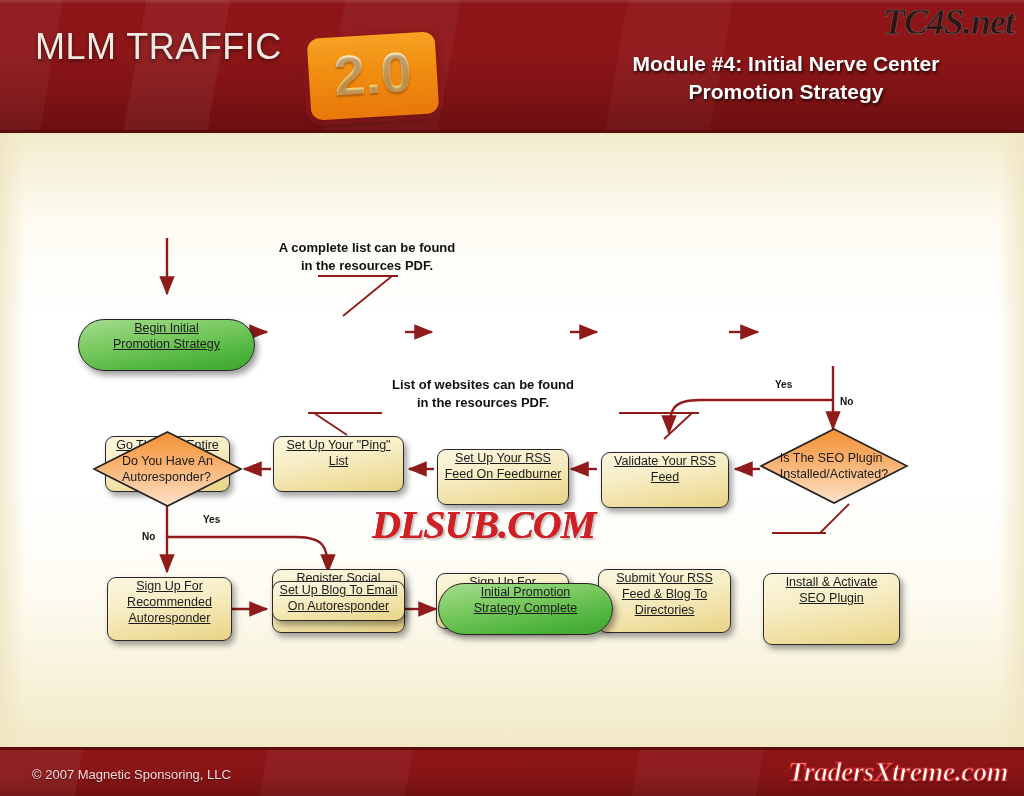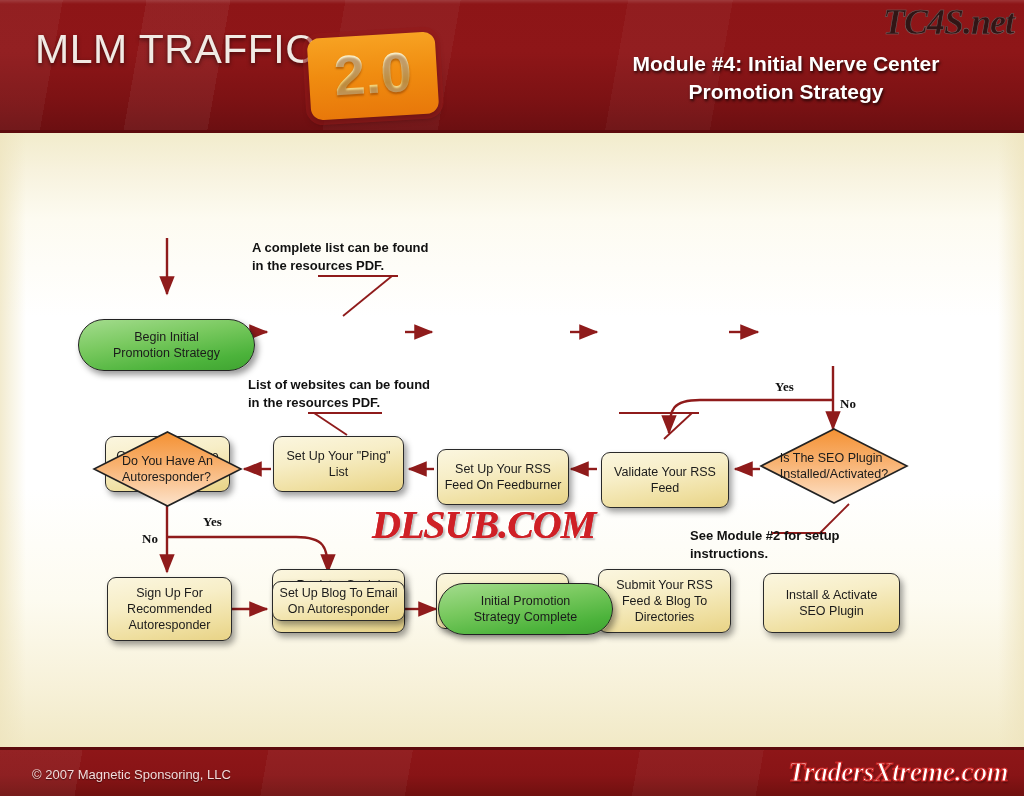--- a/index.html
+++ b/index.html
@@ -45,21 +45,21 @@
   }
 
   
   #logo {
     position: absolute;
     left: 33px; top: 26px;
     width: 390px; height: 90px;
   }
   #logo-line1 {
     position: absolute; left: 2px; top: 0px;
-    font-size: 41px;
+    font-size: 36px;
     letter-spacing: 0.5px;
     font-weight: 400;
     color: #f1eae4;
     text-shadow: 0 2px 4px rgba(0,0,0,0.55);
     font-family: "Liberation Sans", sans-serif;
   }
   #logo-line2 {
     position: absolute; left: 0px; top: 36px;
     font-size: 46px;
     font-weight: bold;
@@ -188,28 +188,29 @@
     text-shadow: 1px 2px 2px rgba(0,0,0,0.35);
     letter-spacing: -0.5px;
     margin-left: 37px;
   }
 
   
   .node {
     position: absolute;
     box-sizing: border-box;
     display: flex;
-    align-items: center;
+    align-items: flex-start;
     justify-content: center;
     text-align: center;
     font-size: 12.5px;
     line-height: 16px;
     color: #1b1b1b;
     font-family: "Liberation Sans", sans-serif;
     z-index: 5;
+    text-decoration: underline;
   }
   .node-proc {
     border: 1.5px solid #2a2a2a;
     border-radius: 9px;
     background: linear-gradient(170deg, #fbf6df 0%, #f7eec7 38%, #efdfa0 75%, #e8d386 100%);
     box-shadow: 3px 4px 6px rgba(0,0,0,0.38);
   }
   .node-term {
     border: 1.5px solid #222222;
     border-radius: 26px;
@@ -234,34 +235,34 @@
     justify-content: center;
     font-size: 12.5px;
     line-height: 16px;
     color: #1b1b1b;
     font-family: "Liberation Sans", sans-serif;
   }
 
   
   .annot {
     position: absolute;
-    text-align: left;
+    text-align: center;
     font-size: 13px;
     font-weight: bold;
     line-height: 18px;
     color: #111111;
     font-family: "Liberation Sans", sans-serif;
     z-index: 6;
   }
   .branch-label {
     position: absolute;
-    font-size: 13px;
+    font-size: 10px;
     font-weight: bold;
     color: #111111;
-    font-family: Liberation Serif, serif;
+    font-family: Liberation Sans, sans-serif;
     z-index: 7;
   }
 
   
   #connectors {
     position: absolute;
     left: 0; top: 0;
     width: 1024px; height: 614px;
     z-index: 2;
     pointer-events: none;
@@ -398,21 +399,21 @@
             <stop offset="0%" stop-color="#f49133"></stop>
             <stop offset="45%" stop-color="#f8b271"></stop>
             <stop offset="100%" stop-color="#fde3cb"></stop>
           </linearGradient>
         </defs>
         <path d="M76,3 L149,40 L76,77 L3,40 Z" fill="url(#decGradA)" stroke="#222" stroke-width="1.6"></path>
       </svg>
       <div class="node-dec-label">Is The SEO Plugin<br>Installed/Activated?</div>
     </div>
 
-    <div class="node node-proc" style="left:763px; top:440px; width:137px; height:60px;">
+    <div class="node node-proc" style="left:763px; top:440px; width:137px; height:72px;">
       <span>Install &amp; Activate<br>SEO Plugin</span>
     </div>
 
     <div class="node node-proc" style="left:598px; top:436px; width:133px; height:64px;">
       <span>Submit Your RSS<br>Feed &amp; Blog To<br>Directories</span>
     </div>
 
     <div class="node node-proc" style="left:436px; top:440px; width:133px; height:56px;">
       <span>Sign Up For<br>Bookmarking Tool</span>
     </div>
@@ -449,21 +450,20 @@
 
     <div class="branch-label" style="left:775px; top:246px;">Yes</div>
     <div class="branch-label" style="left:840px; top:263px;">No</div>
     <div class="branch-label" style="left:203px; top:381px;">Yes</div>
     <div class="branch-label" style="left:142px; top:398px;">No</div>
 
     <div class="annot" style="left:252px; top:106px; width:230px;">A complete list can be found<br>in the resources PDF.</div>
 
     <div class="annot" style="left:248px; top:243px; width:470px;">List of websites can be found<br>in the resources PDF.</div>
 
-    <div class="annot" style="left:690px; top:394px; width:185px;">See Module #2 for setup<br>instructions.</div>
 
     <div id="wm-dlsub">DLSUB.COM</div>
     <div id="wm-dlsub-top">DLSUB.COM</div>
 
   </div>
 
   <div id="footer">
     <div id="copyright">© 2007 Magnetic Sponsoring, LLC</div>
     <div id="wm-traders">TradersXtreme.com</div>
   </div>

